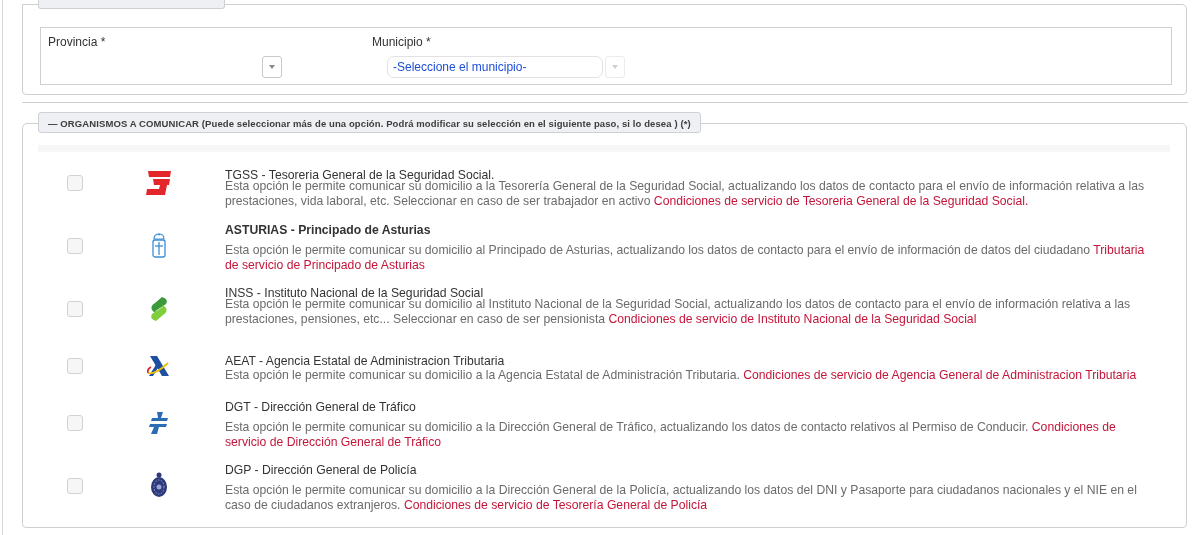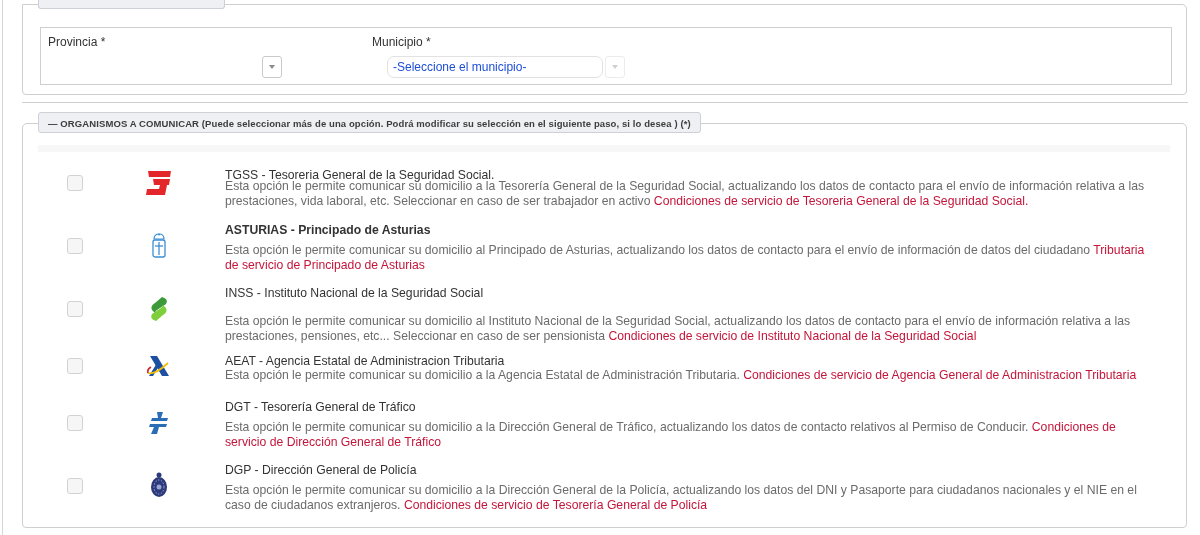--- a/index.html
+++ b/index.html
@@ -120,21 +120,21 @@
 
   <div class="org-row" style="top:160px;">
     <div class="checkbox" style="top:17px;"></div>
     <div class="logo" style="top:11px;">
       <svg width="22" height="26" viewBox="0 0 22 26">
         <path d="M14 1 Q21 3 18 8 L9 14 Q6 16 8 18 L4 14 Q2 10 7 7 Z" fill="#3c9a3a"></path>
         <path d="M8 25 Q1 23 4 18 L13 12 Q16 10 14 8 L18 12 Q20 16 15 19 Z" fill="#7fcf3c"></path>
       </svg>
     </div>
     <div class="org-title" style="top:2px;">INSS - Instituto Nacional de la Seguridad Social</div>
-    <div class="org-desc" style="top:30px;">
+    <div class="org-desc" style="top:13px;">
       <span>Esta opción le permite comunicar su domicilio al Instituto Nacional de la Seguridad Social, actualizando los datos de contacto para el envío de información relativa a las prestaciones, pensiones, etc... Seleccionar en caso de ser pensionista </span><a>Condiciones de servicio de Instituto Nacional de la Seguridad Social</a>
     </div>
   </div>
 
   <div class="org-row" style="top:224px;">
     <div class="checkbox" style="top:10px;"></div>
     <div class="logo" style="top:4px;">
       <svg width="24" height="22" viewBox="0 0 24 22">
         <path d="M3 1 H10 L22 21 H15 Z" fill="#1e4fa0"></path>
         <path d="M12 11 L6 21 H2 L10 8 Z" fill="#1e4fa0"></path>
@@ -149,21 +149,21 @@
   </div>
 
   <div class="org-row" style="top:274px;">
     <div class="checkbox" style="top:17px;"></div>
     <div class="logo" style="top:11px;">
       <svg width="22" height="24" viewBox="0 0 22 24">
         <path d="M9 1 H15 L13 7 H20 L19 10 H3 L4 7 H10 Z" fill="#2a6db5"></path>
         <path d="M2 13 H19 L18 16 H11 L9 23 H3 L6 16 H1 Z" fill="#2a6db5"></path>
       </svg>
     </div>
-    <div class="org-title" style="top:2px;">DGT - Tesorería General de Tráfico</div>
+    <div class="org-title" style="top:2px;">DGT - Dirección General de Tráfico</div>
     <div class="org-desc" style="top:22px;">
       <span>Esta opción le permite comunicar su domicilio a la Dirección General de Tráfico, actualizando los datos de contacto relativos al Permiso de Conducir. </span><a>Condiciones de servicio de Dirección General de Tráfico</a>
     </div>
   </div>
 
   <div class="org-row" style="top:337px;">
     <div class="checkbox" style="top:17px;"></div>
     <div class="logo" style="top:10px;">
       <svg width="20" height="26" viewBox="0 0 20 26">
         <circle cx="10" cy="3" r="2.5" fill="#2d3a7a"></circle>

